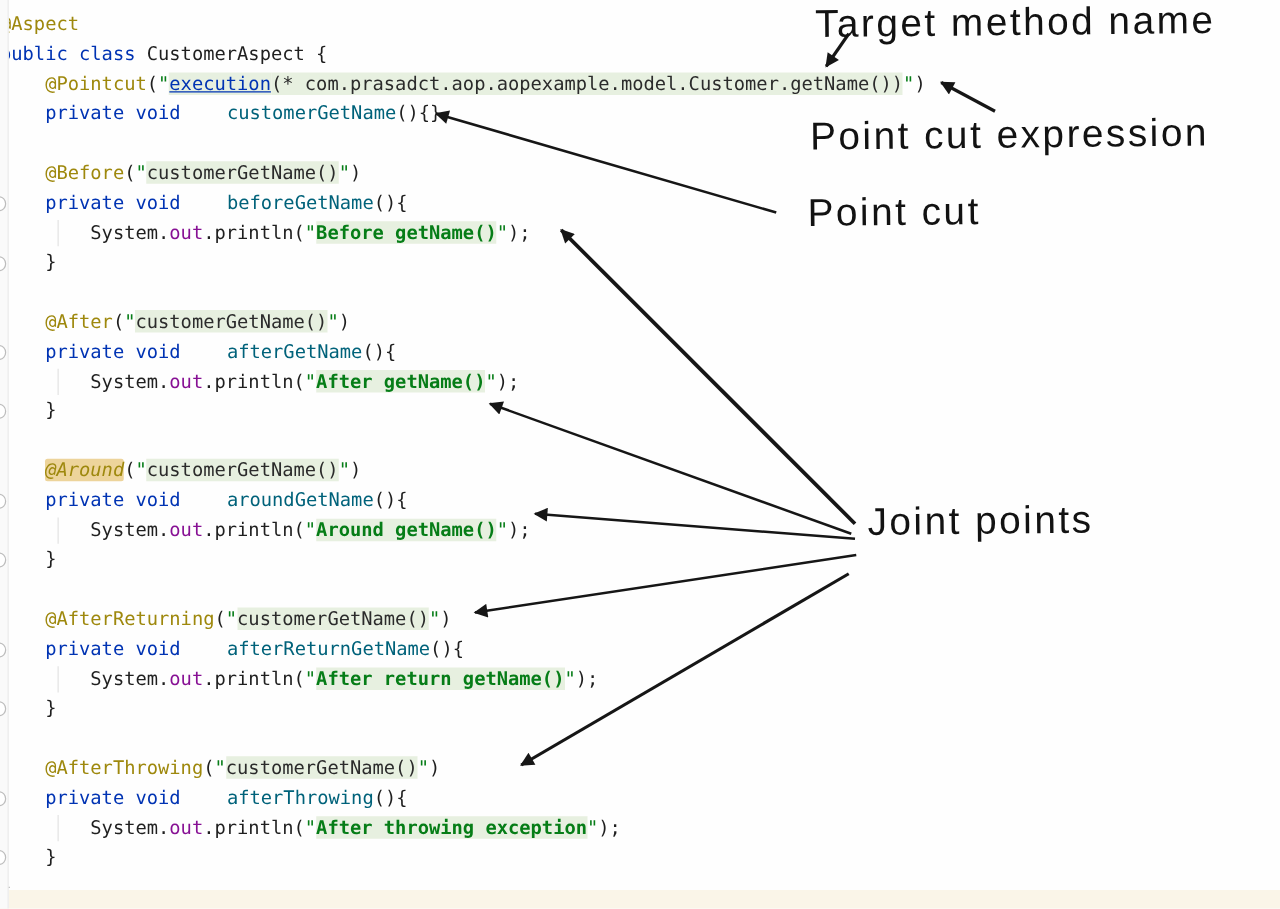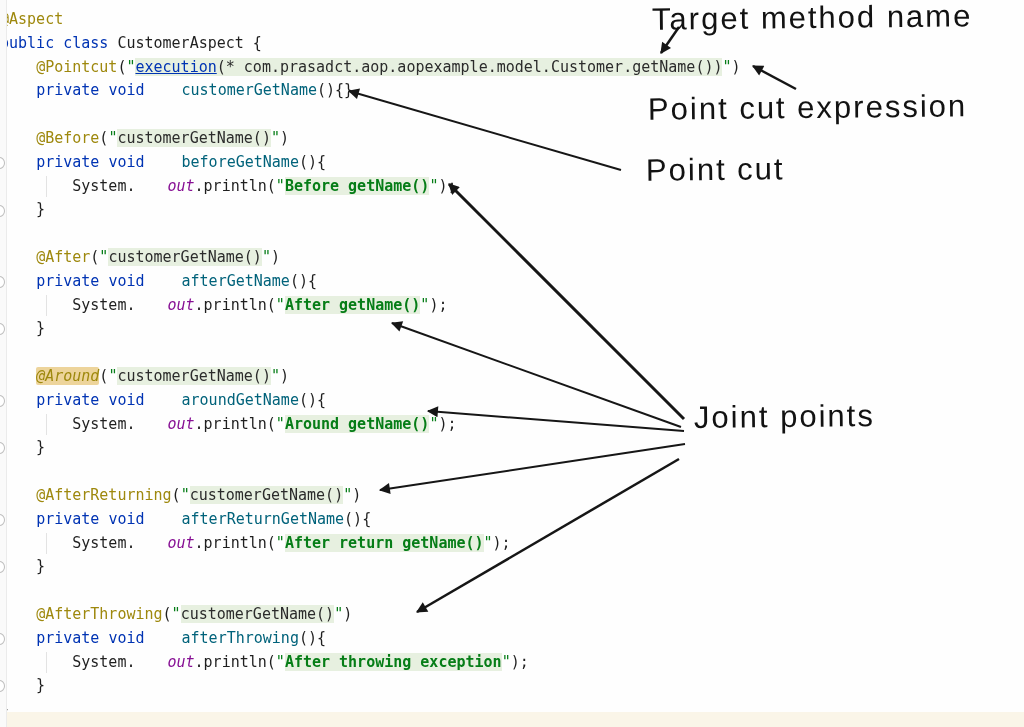--- a/index.html
+++ b/index.html
@@ -27,21 +27,21 @@
   .code-line{height:23.8px;line-height:23.8px;}
   .tok-pl{color:var(--pl);}
   .tok-kw{color:var(--kw);}
   .tok-ann{color:var(--ann);}
   .tok-annhl{color:var(--ann);background:var(--hlbg);border-radius:2px;font-style:italic;}
   .tok-str{color:var(--str);}
   .tok-strbg{color:var(--str);background:var(--injbg);font-weight:bold;}
   .tok-inj{color:var(--injtext);background:var(--injbg);}
   .tok-kwbg{color:var(--kw);background:var(--injbg);text-decoration:underline;}
   .tok-meth{color:var(--meth);margin-left:28px;}
-  .tok-fld{color:var(--fld);font-style:italic;margin-left:32px;}
+  .tok-fld{color:var(--fld);}
   .guide{position:absolute;width:1px;background:#E3E3E3;z-index:1;}
   .bottom-strip{
     position:absolute;left:0;right:0;bottom:0;height:15px;
     background:#F6EED8;opacity:.6;z-index:0;
   }
   
   #arrow-layer{position:absolute;inset:0;z-index:4;pointer-events:none;}
   #arrow-layer line{stroke:#161616;fill:none;}
   #label-layer{position:absolute;inset:0;z-index:5;pointer-events:none;}
   .hand-label{

